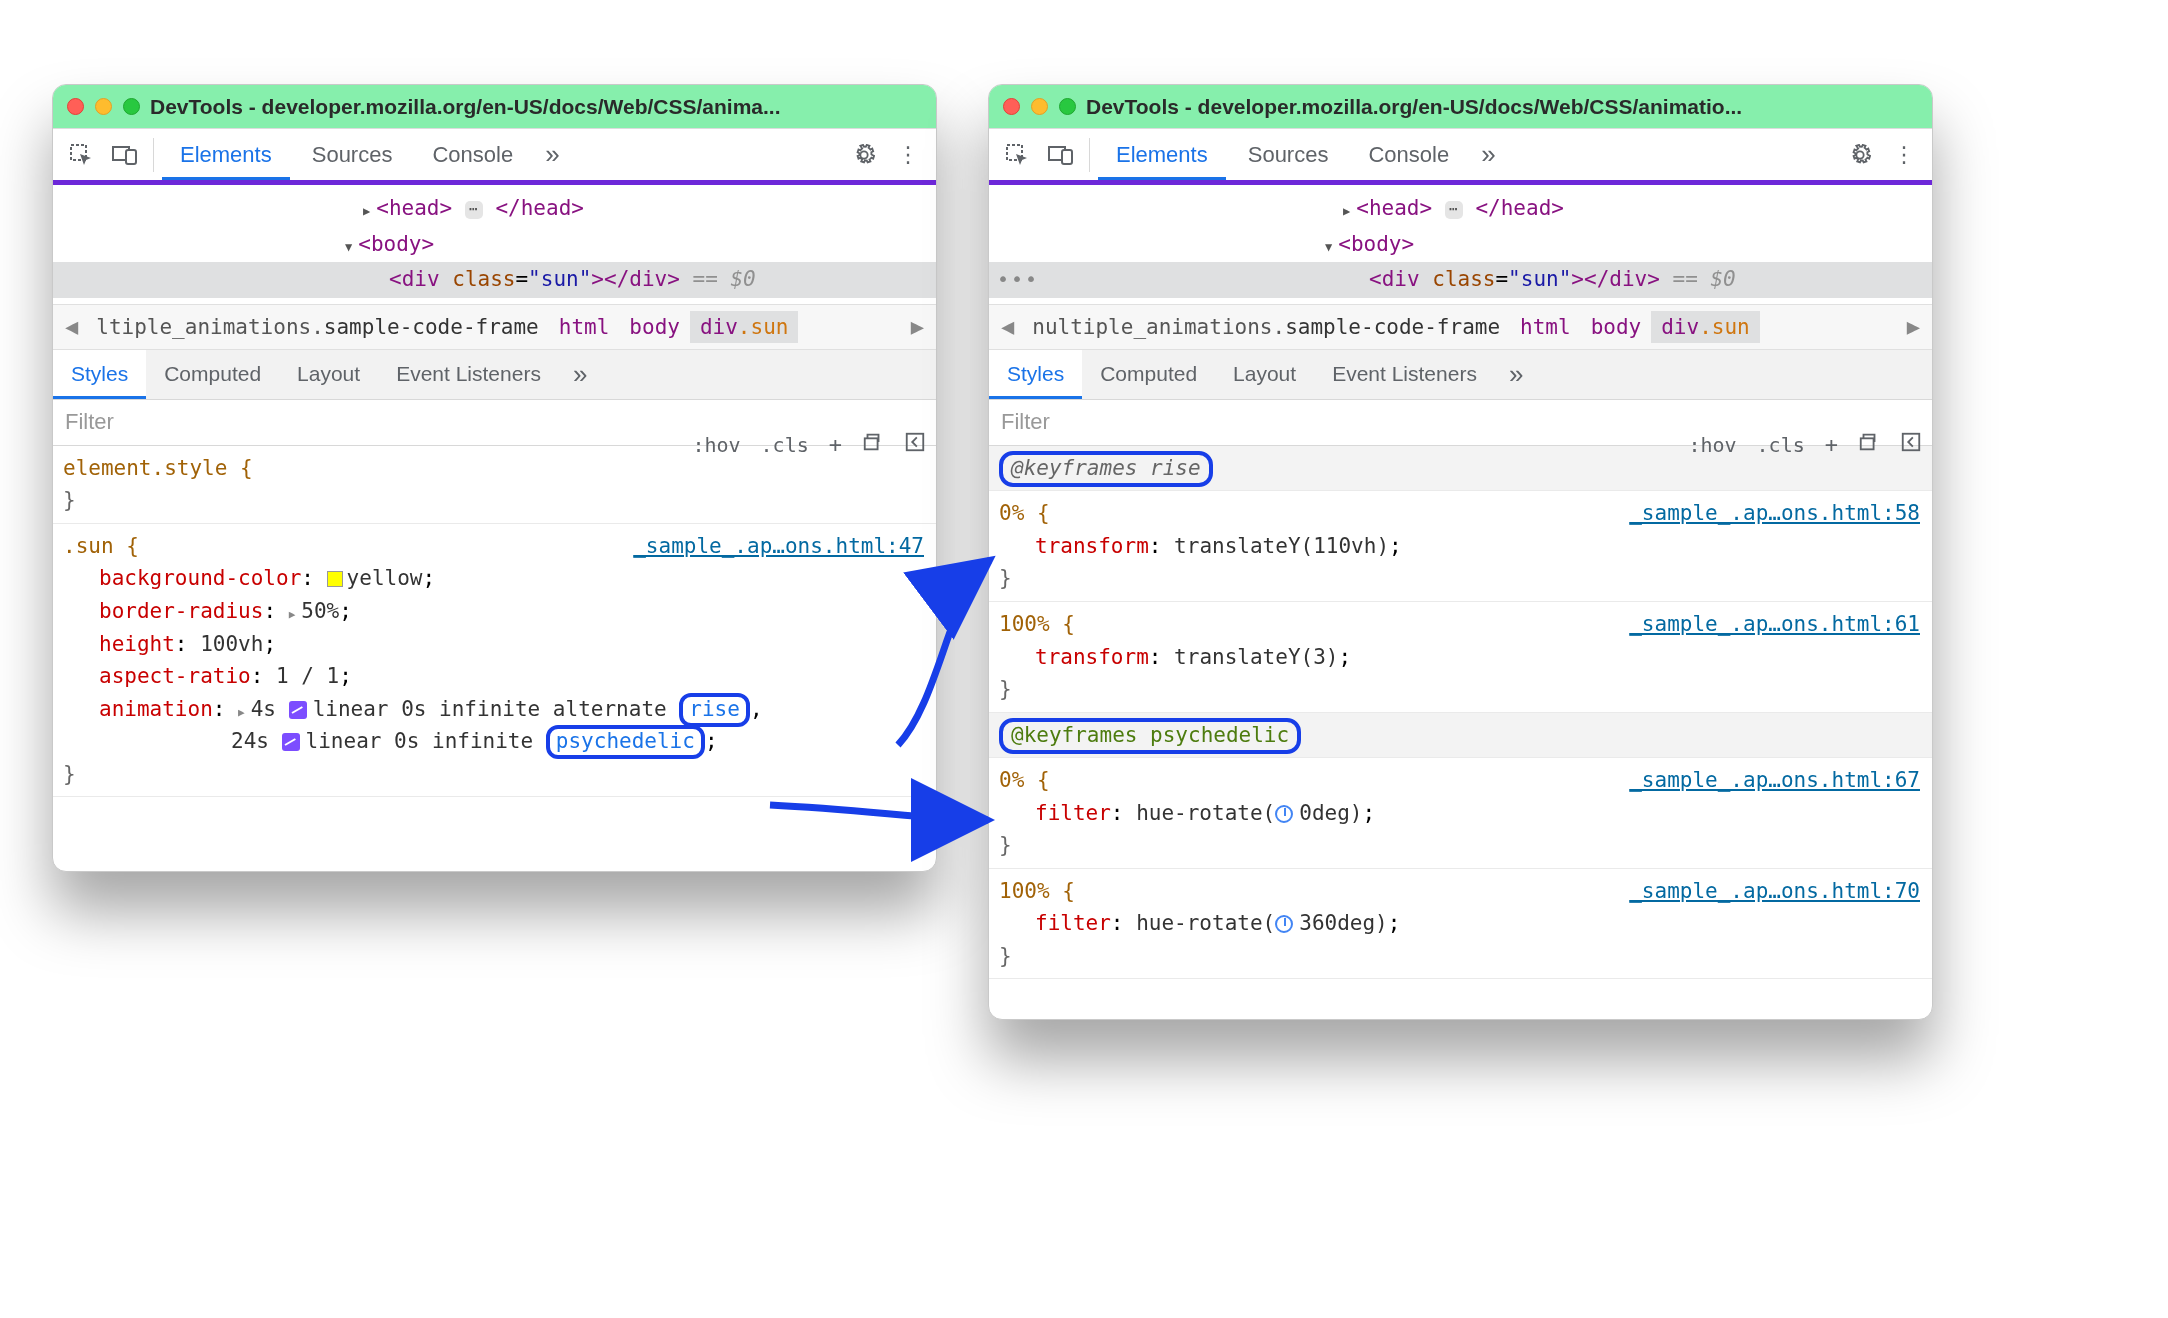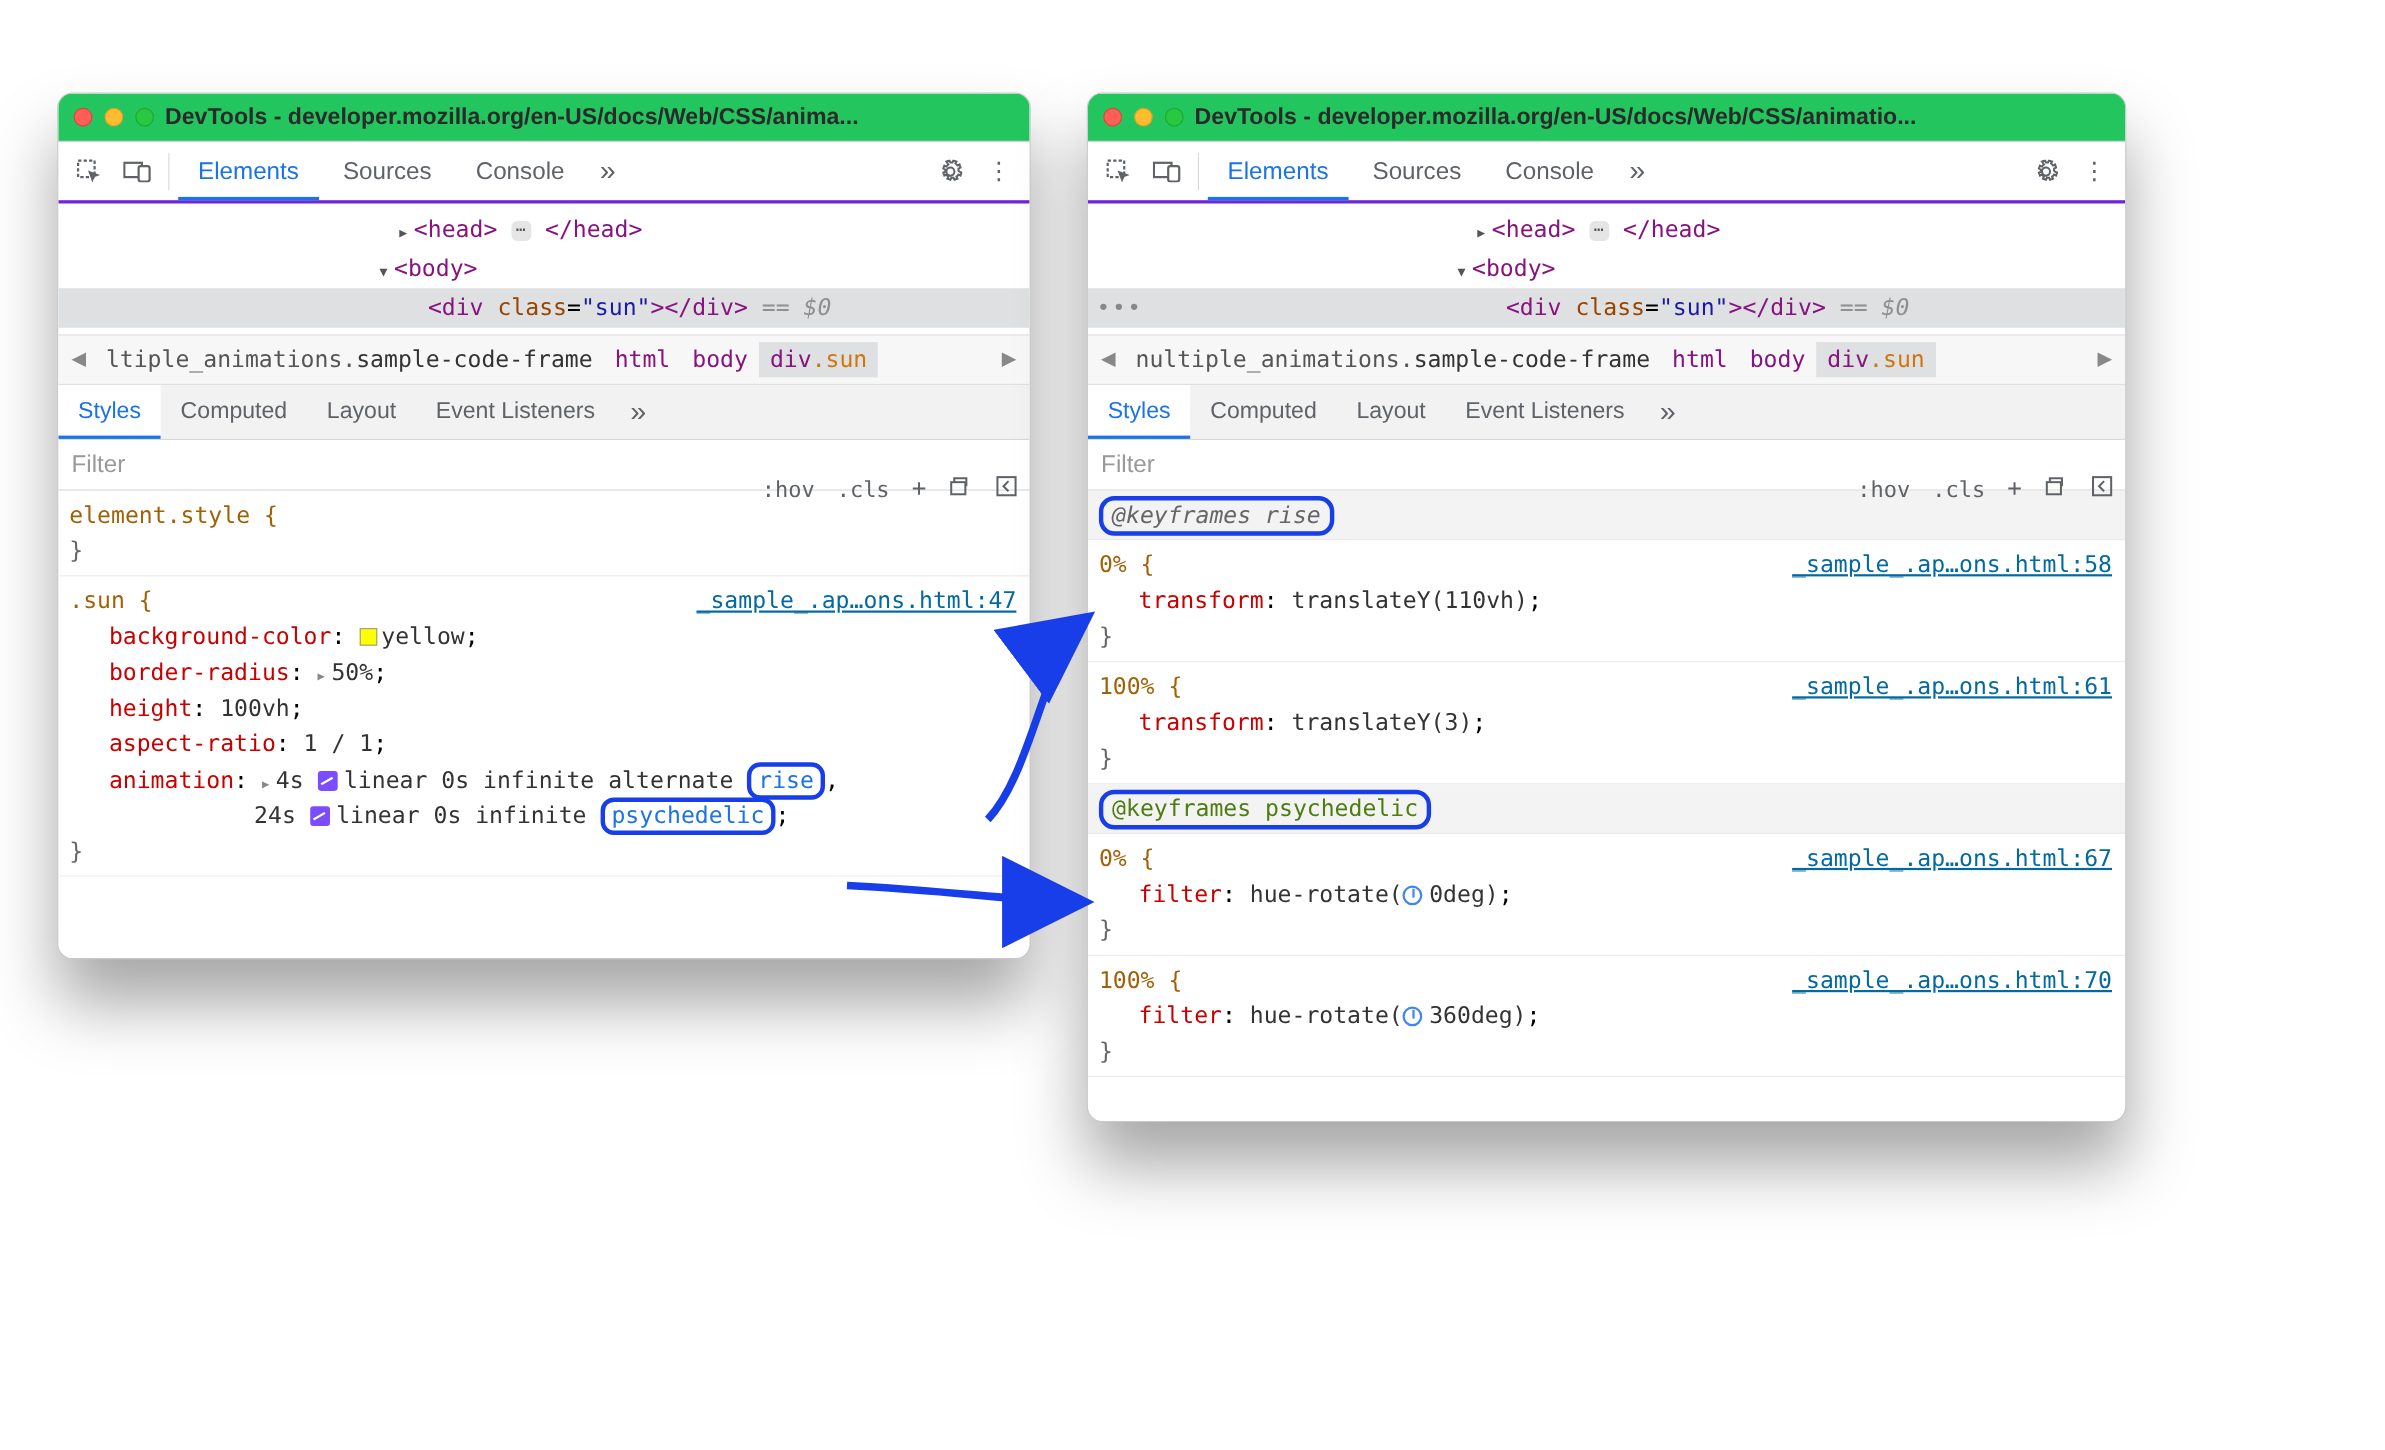--- a/index.html
+++ b/index.html
@@ -18,35 +18,35 @@
     background: #fff;
     box-shadow: 0 40px 60px rgba(0,0,0,0.35);
     overflow: hidden;
   }
   #win1 { left: 52px; top: 84px; width: 885px; height: 788px; }
   #win2 { left: 988px; top: 84px; width: 945px; height: 936px; }
 
   .titlebar {
     display: flex; align-items: center;
     height: 44px;
-    background: #22c55e;
+    background: #86efac;
     border-bottom: 1px solid #dcdcdc;
     padding: 0 14px;
     gap: 10px;
   }
   .traffic { display: flex; gap: 11px; }
   .dot { width: 17px; height: 17px; border-radius: 50%; }
   .dot.r { background: #ff5f57; border:1px solid #e24138;}
   .dot.y { background: #febc2e; border:1px solid #e0a027;}
   .dot.g { background: #28c840; border:1px solid #1fa730;}
   .wintitle { font-weight: 600; font-size: 21px; color: #2a2a2a; white-space: nowrap; overflow: hidden; text-overflow: ellipsis; flex:1;}
 
   .toolbar {
     display: flex; align-items: center; height: 56px;
-    border-bottom: 3px solid #6d28d9;
+    border-bottom: 5px solid #6d28d9;
     padding: 0 8px; gap: 4px;
   }
   .tool-icon { width: 40px; height: 40px; display:flex;align-items:center;justify-content:center; color:#5f6368; }
   .tbtn { padding: 0 18px; height: 100%; display:flex; align-items:center; font-size: 22px; color:#5f6368; }
   .tbtn.active { color:#1a73e8; border-bottom: 3px solid #1a73e8; padding-top:3px; }
   .more { color:#5f6368; font-size:26px; padding:0 10px;}
   .spacer { flex:1; }
 
   .dom {
     font-family: Menlo, monospace;

